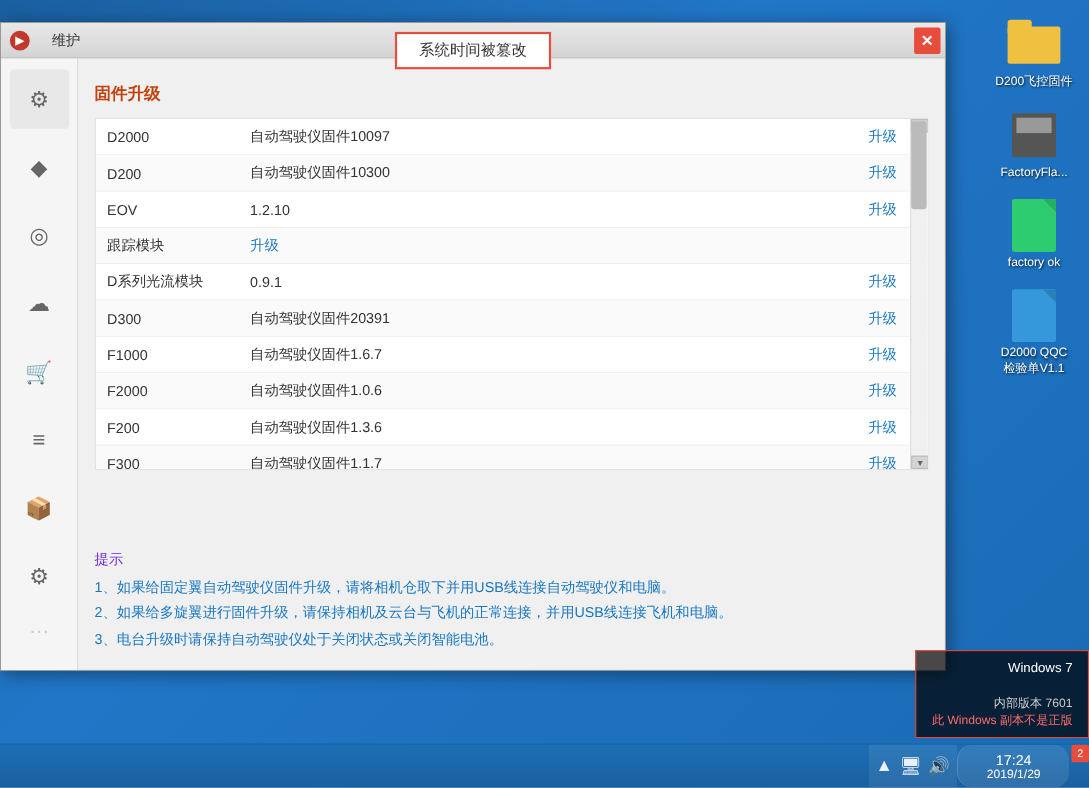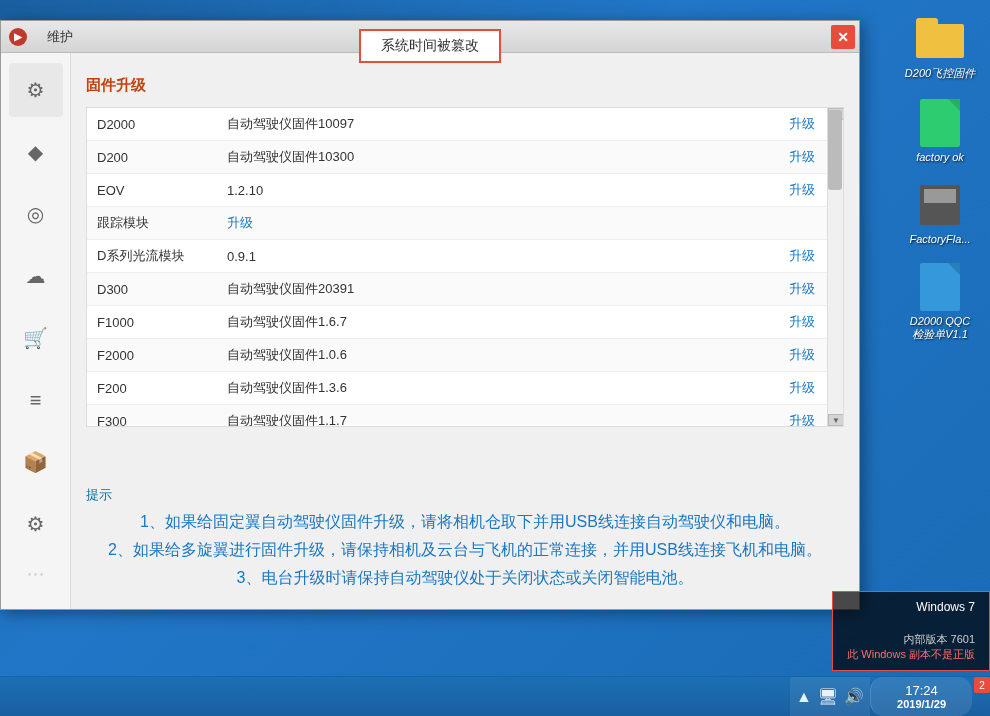--- a/index.html
+++ b/index.html
@@ -33,21 +33,20 @@
     }
 
     .desktop-icon {
       width: 80px;
       display: flex;
       flex-direction: column;
       align-items: center;
       gap: 4px;
       cursor: pointer;
       padding: 4px;
-      font-style: italic;
     }
 
     .icon-img {
       width: 48px;
       height: 48px;
       display: flex;
       align-items: center;
       justify-content: center;
       font-size: 32px;
     }
@@ -343,31 +342,30 @@
       cursor: pointer;
       padding-right: 12px;
     }
 
     
     .tips-section {
       margin-top: 10px;
     }
 
     .tips-title {
-      color: #0369a1;
+      color: #6d28d9;
       font-size: 13px;
       margin-bottom: 6px;
     }
 
     .tips-item {
       color: #1a78c2;
-      font-size: 16px;
+      font-size: 13px;
       margin-bottom: 4px;
       line-height: 1.5;
-      text-align: center;
     }
 
     
     .taskbar {
       position: absolute;
       bottom: 0;
       left: 0;
       width: 990px;
       height: 40px;
       background: linear-gradient(to bottom, #1c6fb5, #1a5fa0);
@@ -414,21 +412,20 @@
 
     .time-text {
       color: white;
       font-size: 13px;
       font-weight: normal;
     }
 
     .date-text {
       color: white;
       font-size: 11px;
-      font-weight: bold;
     }
 
     .notification-badge {
       background: #e74c3c;
       color: white;
       font-size: 10px;
       width: 16px;
       height: 16px;
       border-radius: 2px;
       display: flex;
@@ -483,30 +480,30 @@
 
     <div class="desktop-icon">
       <div class="icon-img">
         <div class="folder-icon"></div>
       </div>
       <span class="icon-label">D200飞控固件</span>
     </div>
 
     <div class="desktop-icon">
       <div class="icon-img">
-        <div class="doc-icon-green"></div>
-      </div>
-      <span class="icon-label">factory ok</span>
+        <div class="save-icon"></div>
+      </div>
+      <span class="icon-label">FactoryFla...</span>
     </div>
 
     <div class="desktop-icon">
       <div class="icon-img">
-        <div class="save-icon"></div>
-      </div>
-      <span class="icon-label">FactoryFla...</span>
+        <div class="doc-icon-green"></div>
+      </div>
+      <span class="icon-label">factory ok</span>
     </div>
 
     <div class="desktop-icon">
       <div class="icon-img">
         <div class="doc-icon-blue"></div>
       </div>
       <span class="icon-label">D2000 QQC
 检验单V1.1</span>
     </div>
 

